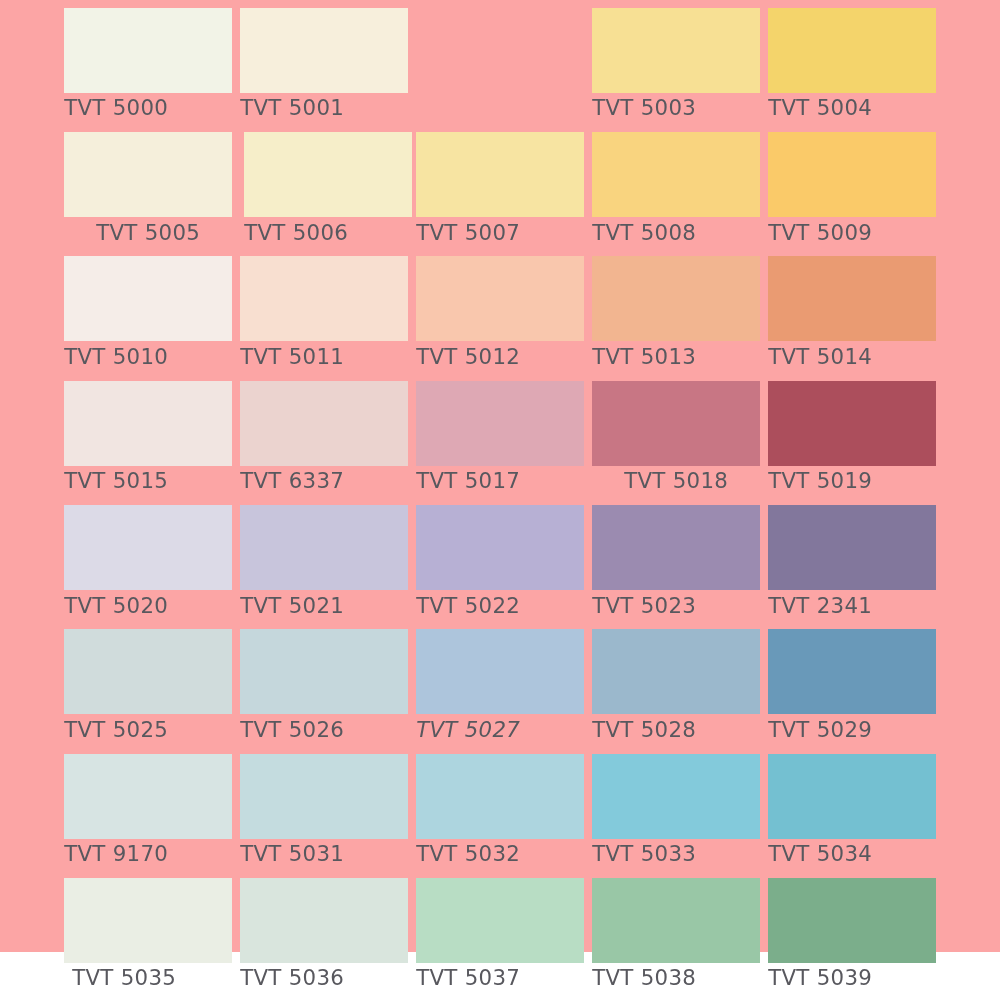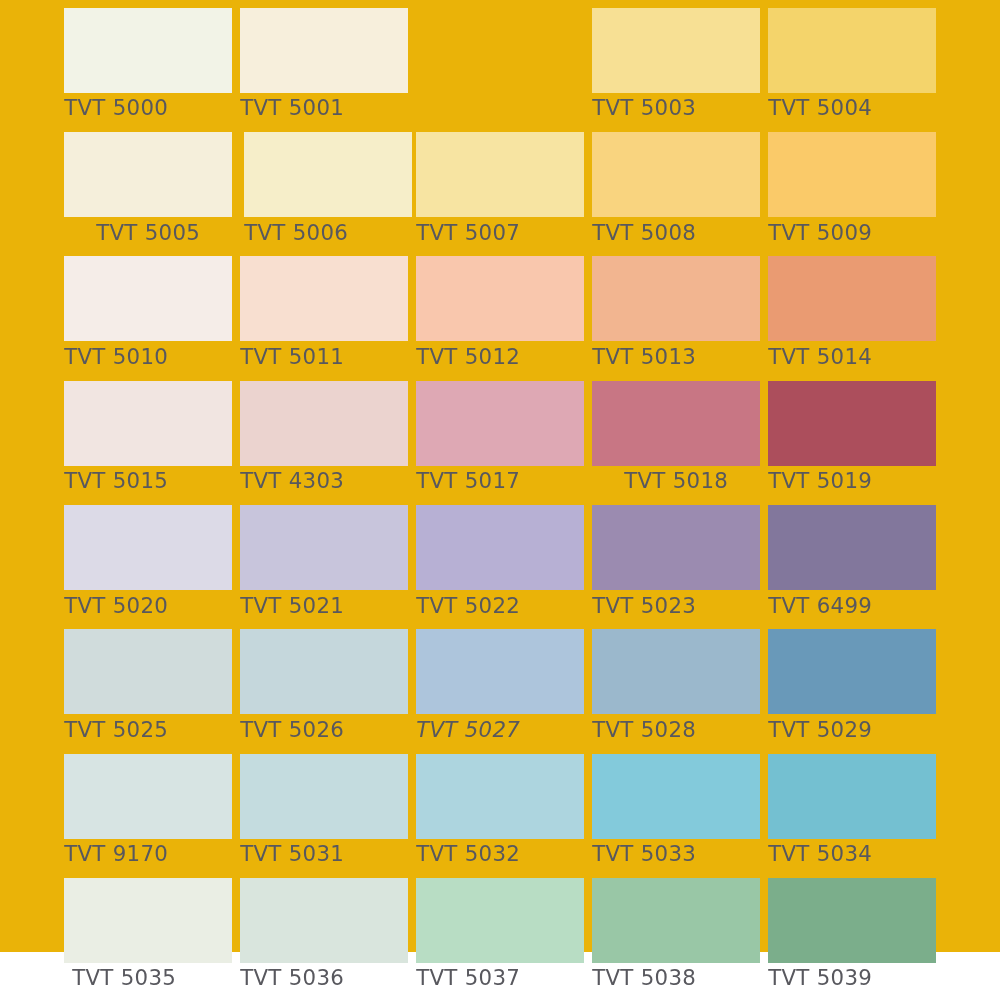--- a/index.html
+++ b/index.html
@@ -1,19 +1,19 @@
 <!DOCTYPE html>
 <html><head>
 <meta charset="utf-8">
 <title>TVT colour swatch chart</title>
 <style>
   html,body{margin:0;padding:0;}
   body{width:1000px;height:1000px;background:#ffffff;
        font-family:"DejaVu Sans","Liberation Sans",sans-serif;overflow:hidden;}
-  #chart{position:absolute;left:0;top:0;width:1000px;height:952px;background:#eab308;}
+  #chart{position:absolute;left:0;top:0;width:1000px;height:952px;background:#fca5a5;}
   .cell{position:absolute;width:168px;height:114px;}
   .swatch{position:absolute;left:0;top:0;width:168px;height:85px;background:#ffffff;}
   .label{position:absolute;left:0.2px;top:87.6px;font-size:21.3px;line-height:26px;
          letter-spacing:0.3px;color:#58585e;white-space:nowrap;
          -webkit-font-smoothing:antialiased;}
 </style>
 </head>
 <body style="background-color: rgb(255, 255, 255);">
 
 <div id="chart">
@@ -72,21 +72,21 @@
   <div class="cell" style="left:768px;top:256.4px">
     <div class="swatch" style="background-color: rgb(234, 155, 114);"></div>
     <div class="label" style="color: rgb(88, 88, 94);">TVT 5014</div>
   </div>
   <div class="cell" style="left:64px;top:380.7px">
     <div class="swatch" style="background-color: rgb(241, 229, 225);"></div>
     <div class="label" style="color: rgb(88, 88, 94);">TVT 5015</div>
   </div>
   <div class="cell" style="left:240px;top:380.7px">
     <div class="swatch" style="background-color: rgb(235, 211, 207);"></div>
-    <div class="label" style="color: rgb(88, 88, 94);">TVT 4303</div>
+    <div class="label" style="color: rgb(88, 88, 94);">TVT 6337</div>
   </div>
   <div class="cell" style="left:416px;top:380.7px">
     <div class="swatch" style="background-color: rgb(222, 168, 180);"></div>
     <div class="label" style="color: rgb(88, 88, 94);">TVT 5017</div>
   </div>
   <div class="cell" style="left:592px;top:380.7px">
     <div class="swatch" style="background-color: rgb(200, 118, 132);"></div>
     <div class="label" style="color: rgb(88, 88, 94); margin-left: 32px;">TVT 5018</div>
   </div>
   <div class="cell" style="left:768px;top:380.7px">
@@ -104,21 +104,21 @@
   <div class="cell" style="left:416px;top:505.0px">
     <div class="swatch" style="background-color: rgb(183, 176, 212);"></div>
     <div class="label" style="color: rgb(88, 88, 94);">TVT 5022</div>
   </div>
   <div class="cell" style="left:592px;top:505.0px">
     <div class="swatch" style="background-color: rgb(155, 139, 176);"></div>
     <div class="label" style="color: rgb(88, 88, 94);">TVT 5023</div>
   </div>
   <div class="cell" style="left:768px;top:505.0px">
     <div class="swatch" style="background-color: rgb(130, 119, 156);"></div>
-    <div class="label" style="color: rgb(88, 88, 94);">TVT 6499</div>
+    <div class="label" style="color: rgb(88, 88, 94);">TVT 2341</div>
   </div>
   <div class="cell" style="left:64px;top:629.3px">
     <div class="swatch" style="background-color: rgb(208, 220, 220);"></div>
     <div class="label" style="color: rgb(88, 88, 94);">TVT 5025</div>
   </div>
   <div class="cell" style="left:240px;top:629.3px">
     <div class="swatch" style="background-color: rgb(197, 215, 220);"></div>
     <div class="label" style="color: rgb(88, 88, 94);">TVT 5026</div>
   </div>
   <div class="cell" style="left:416px;top:629.3px">

